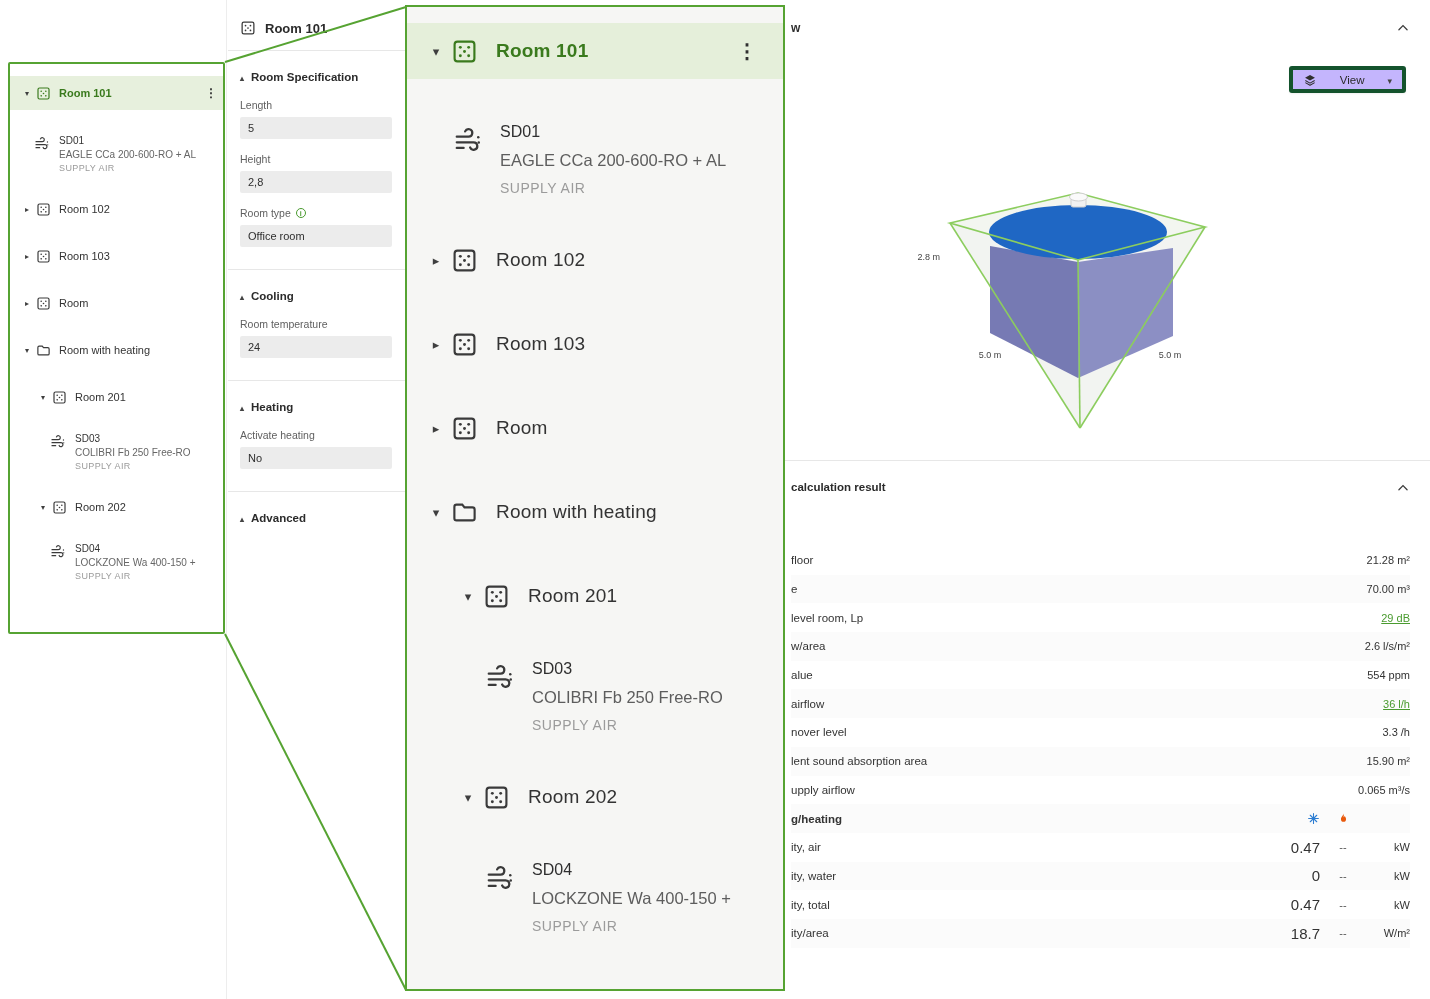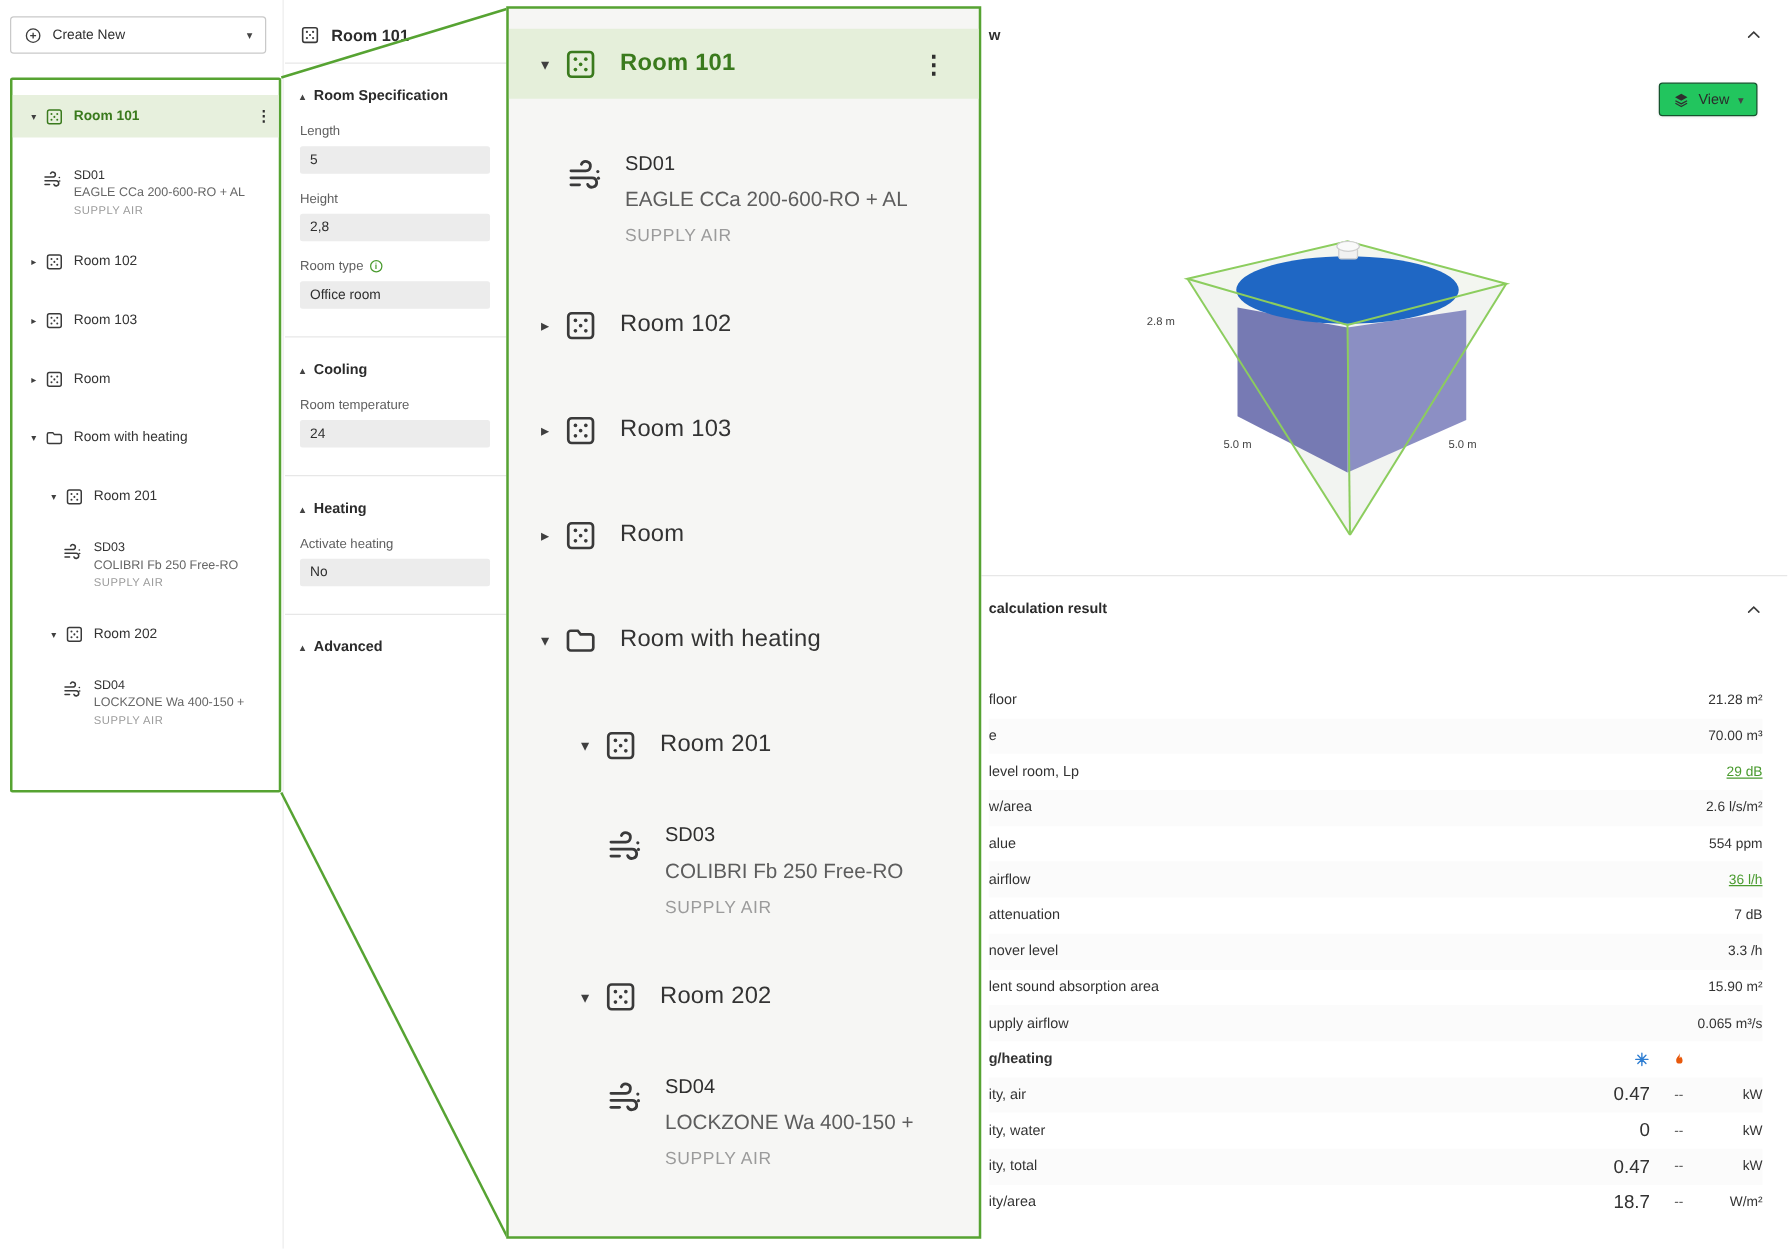--- a/index.html
+++ b/index.html
@@ -61,21 +61,21 @@
 .field{padding:14px 12px 0}
 .field-label{font-size:10.5px;color:#5f5f5f;display:flex;align-items:center;gap:5px}
 .field-input{margin-top:6px;width:152px;height:22px;background:#ececec;border-radius:2px;font-size:11px;color:#2f2f2f;display:flex;align-items:center;padding:0 8px;cursor:text}
 .info-icon{width:10px;height:10px;border:1px solid #4a9b2f;border-radius:50%;display:inline-flex;align-items:center;justify-content:center;font-size:7px;color:#4a9b2f;font-weight:700}
 .info-icon::after{content:"i"}
 
 
 .right-panel{position:absolute;left:785px;top:0;right:0;height:100%;background:#fff}
 .vp-title{position:absolute;left:6px;top:21px;font-size:12px;font-weight:700;color:#2f2f2f}
 .collapse-btn{position:absolute;right:18px;background:none;border:none;cursor:pointer;padding:2px;display:flex}
-.view-btn{position:absolute;right:24px;top:66px;height:27px;display:flex;align-items:center;gap:7px;background:#22c55e;border:1px solid #14532d;border-radius:3px;padding:0 10px;font-size:11.5px;color:#2b2b2b;font-family:inherit;box-shadow:0 1px 2px rgba(0,0,0,.06);cursor:pointer}
+.view-btn{position:absolute;right:24px;top:66px;height:27px;display:flex;align-items:center;gap:23px;background:#c4b5fd;border:4px solid #14532d;border-radius:3px;padding:0 10px;font-size:11.5px;color:#2b2b2b;font-family:inherit;box-shadow:0 1px 2px rgba(0,0,0,.06);cursor:pointer}
 .viewport3d{position:absolute;left:50px;top:170px;width:480px;height:295px;cursor:grab}
 .hdiv{position:absolute;left:0;right:0;top:460px;height:1px;background:#e7e7e7}
 .results-title{position:absolute;left:6px;top:481px;font-size:11.5px;font-weight:700;color:#2b2b2b}
 .rrows{position:absolute;left:6px;right:20px;top:546px}
 .rrow{display:grid;grid-template-columns:1fr 72px 46px 44px;align-items:center;height:28.7px;font-size:11.5px;color:#333}
 .rrow:nth-child(even){background:#fbfbfb}
 .rlabel{white-space:nowrap;overflow:hidden}
 .rrow.bold .rlabel{font-weight:700}
 .rval{grid-column:2/5;text-align:right;font-size:11px}
 .c1{text-align:right;font-size:15px}
@@ -85,30 +85,20 @@
 .icell{display:flex;justify-content:flex-end;align-items:center}
 .icell.center{justify-content:center}
 
 
 .connectors{position:absolute;left:0;top:0;width:1430px;height:999px;z-index:20;pointer-events:none}
 </style>
 </head>
 <body>
 
 <div class="left-panel">
-  <button class="create-btn">
-    <span style="display:inline-flex">
-        <svg viewBox="0 0 24 24" width="15" height="15" fill="none" stroke="#3c3c3c" stroke-width="1.7">
-          <circle cx="12" cy="12" r="8.6"></circle>
-          <path d="M12 8.2v7.6M8.2 12h7.6"></path>
-        </svg>
-      </span>
-    <span>Create New</span>
-    <span class="cdown"></span>
-  </button>
   <div class="tree-box small" id="tree-small">
       <div class="trow sel" style="padding-left: 8px;">
         <span class="tcaret">▾</span>
         <span class="ticon">
           <svg viewBox="0 0 24 24" width="100%" height="100%">
             <rect x="3.2" y="3.2" width="17.6" height="17.6" rx="2.5" fill="none" stroke="currentColor" stroke-width="1.9"></rect>
             <circle cx="8.3" cy="8.3" r="1.3" fill="currentColor"></circle>
             <circle cx="15.7" cy="8.3" r="1.3" fill="currentColor"></circle>
             <circle cx="8.3" cy="15.7" r="1.3" fill="currentColor"></circle>
             <circle cx="15.7" cy="15.7" r="1.3" fill="currentColor"></circle>
@@ -372,24 +362,20 @@
       </div>
       <div class="rrow">
         <span class="rlabel">alue</span>
         <span class="rval">554 ppm</span>
       </div>
       <div class="rrow">
         <span class="rlabel">airflow</span>
         <span class="rval vlink">36 l/h</span>
       </div>
       <div class="rrow">
-        <span class="rlabel">attenuation</span>
-        <span class="rval">7 dB</span>
-      </div>
-      <div class="rrow">
         <span class="rlabel">nover level</span>
         <span class="rval">3.3 /h</span>
       </div>
       <div class="rrow">
         <span class="rlabel">lent sound absorption area</span>
         <span class="rval">15.90 m²</span>
       </div>
       <div class="rrow">
         <span class="rlabel">upply airflow</span>
         <span class="rval">0.065 m³/s</span>

